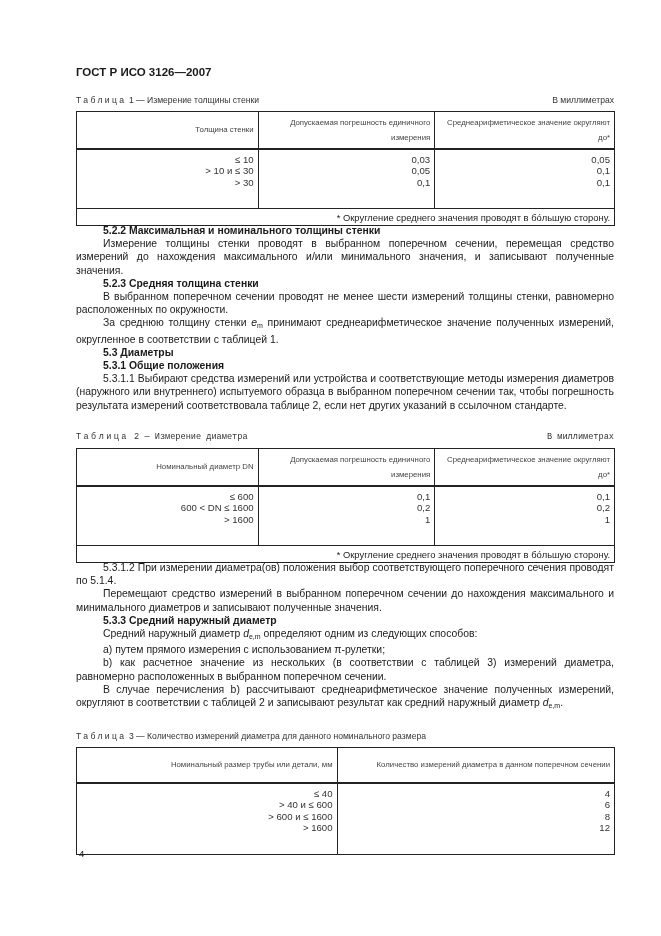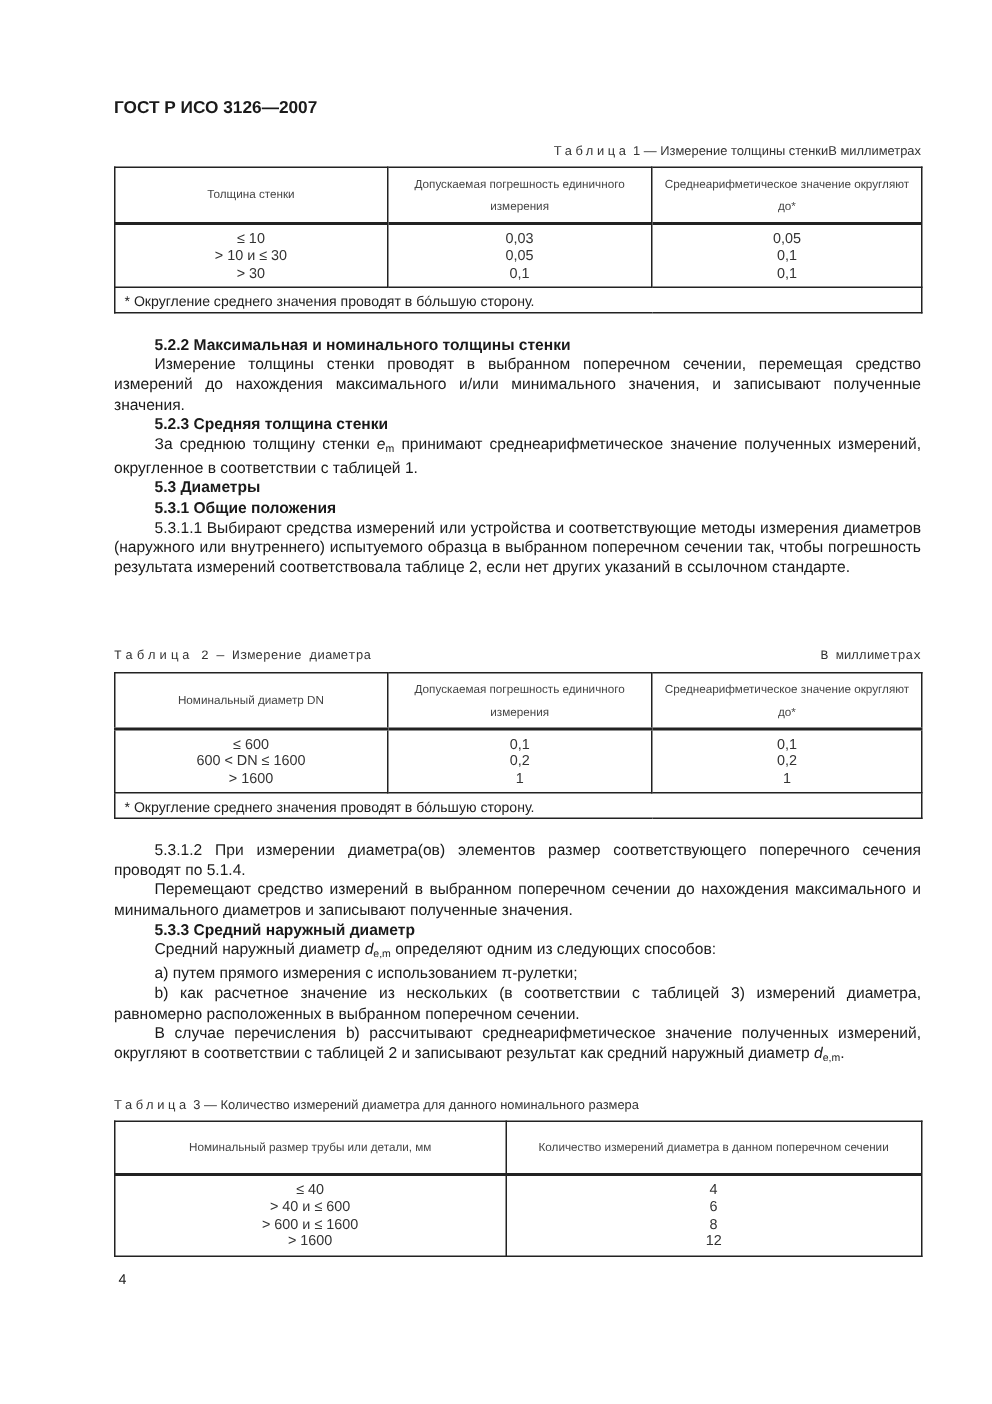--- a/index.html
+++ b/index.html
@@ -37,42 +37,42 @@
     table.gtable {
       position: absolute;
       left: 76px;
       width: 539px;
       border-collapse: collapse;
       font-size: 8.4px;
       color: #333;
     }
     table.gtable td, table.gtable th {
       border: 1px solid #222;
-      text-align: center;
+      text-align: right;
       vertical-align: middle;
       padding: 0 4px;
       font-weight: normal;
     }
     table.gtable th {
       font-size: 7.8px;
       line-height: 15px;
       color: #444;
     }
     table.gtable tr.head-row th {
       border-bottom: 2px solid #222;
     }
     table.gtable td.data {
       line-height: 11.5px;
       padding-top: 4px;
-      padding-bottom: 3px;
+      padding-bottom: 20px;
       border-bottom: 1px solid #222;
       font-size: 9.6px;
     }
     table.gtable td.footnote {
-      text-align: left;
+      text-align: right;
       padding-left: 6px;
       font-size: 9.4px;
       height: 16px;
       color: #222;
       margin-left: 24px;
     }
     .body-text {
       position: absolute;
       left: 76px;
       width: 538px;
@@ -96,21 +96,21 @@
       left: 79px;
       top: 848px;
       font-size: 9.5px;
     }
   </style>
 </head>
 <body>
 
 <div class="page-header">ГОСТ Р ИСО 3126—2007</div>
 
-<div class="caption-row" style="top:95px;justify-content:flex-end;">
+<div class="caption-row" style="top:95px;">
   <span class="cap-label"><span class="spaced">Таблица</span> <span>1</span><span> — Измерение толщины стенки</span></span>
   <span>В миллиметрах</span>
 </div>
 
 <table class="gtable" style="top:111px;">
   <colgroup>
       <col style="width:182px">
       <col style="width:177px">
       <col style="width:180px">
     </colgroup>
@@ -140,20 +140,21 @@
   <tr>
     <td class="footnote" colspan="3">* Округление среднего значения проводят в бóльшую сторону.</td>
   </tr>
 </tbody>
   </table>
 
 <div class="body-text" style="top:224px;">
   <p class="h">5.2.2  Максимальная и номинального толщины стенки</p>
   <p>Измерение толщины стенки проводят в выбранном поперечном сечении, перемещая средство измерений до нахождения максимального и/или минимального значения, и записывают полученные значения.</p>
   <p class="h">5.2.3  Средняя толщина стенки</p>
+  <p>В выбранном поперечном сечении проводят не менее шести измерений толщины стенки, равномерно расположенных по окружности.</p>
   <p><span>За среднюю толщину стенки </span><span class="ital">e</span><span class="sub">m</span><span> принимают среднеарифметическое значение полученных измерений, округленное в соответствии с таблицей 1.</span></p>
   <p class="h">5.3  Диаметры</p>
   <p class="h">5.3.1  Общие положения</p>
   <p>5.3.1.1  Выбирают средства измерений или устройства и соответствующие методы измерения диаметров (наружного или внутреннего) испытуемого образца в выбранном поперечном сечении так, чтобы погрешность результата измерений соответствовала таблице 2, если нет других указаний в ссылочном стандарте.</p>
 </div>
 
 <div class="caption-row" style="top:432px;font-family:Liberation Mono, monospace;">
   <span class="cap-label"><span class="spaced">Таблица</span> <span>2</span><span> — Измерение диаметра</span></span>
   <span>В миллиметрах</span>
 </div>
@@ -187,21 +188,21 @@
       <div>1</div>
     </td>
   </tr>
   <tr>
     <td class="footnote" colspan="3">* Округление среднего значения проводят в бóльшую сторону.</td>
   </tr>
 </tbody>
   </table>
 
 <div class="body-text" style="top:561px;">
-  <p>5.3.1.2  При измерении диаметра(ов) элементов размер соответствующего поперечного сечения проводят по 5.1.4.</p>
+  <p>5.3.1.2  При измерении диаметра(ов) положения выбор соответствующего поперечного сечения проводят по 5.1.4.</p>
   <p>Перемещают средство измерений в выбранном поперечном сечении до нахождения максимального и минимального диаметров и записывают полученные значения.</p>
   <p class="h">5.3.3  Средний наружный диаметр</p>
   <p><span>Средний наружный диаметр </span><span class="ital">d</span><span class="sub">e,m</span><span> определяют одним из следующих способов:</span></p>
   <p>a)  путем прямого измерения с использованием  π-рулетки;</p>
   <p>b)  как расчетное значение из нескольких (в соответствии с таблицей 3) измерений диаметра, равномерно расположенных в выбранном поперечном сечении.</p>
   <p><span>В случае перечисления b) рассчитывают среднеарифметическое значение полученных измерений, округляют в соответствии с таблицей 2 и записывают результат как средний наружный диаметр </span><span class="ital">d</span><span class="sub">e,m</span><span>.</span></p>
 </div>
 
 <div class="caption-row" style="top:731px;">
   <span class="cap-label"><span class="spaced">Таблица</span> <span>3</span><span> — Количество измерений диаметра для данного номинального размера</span></span>

